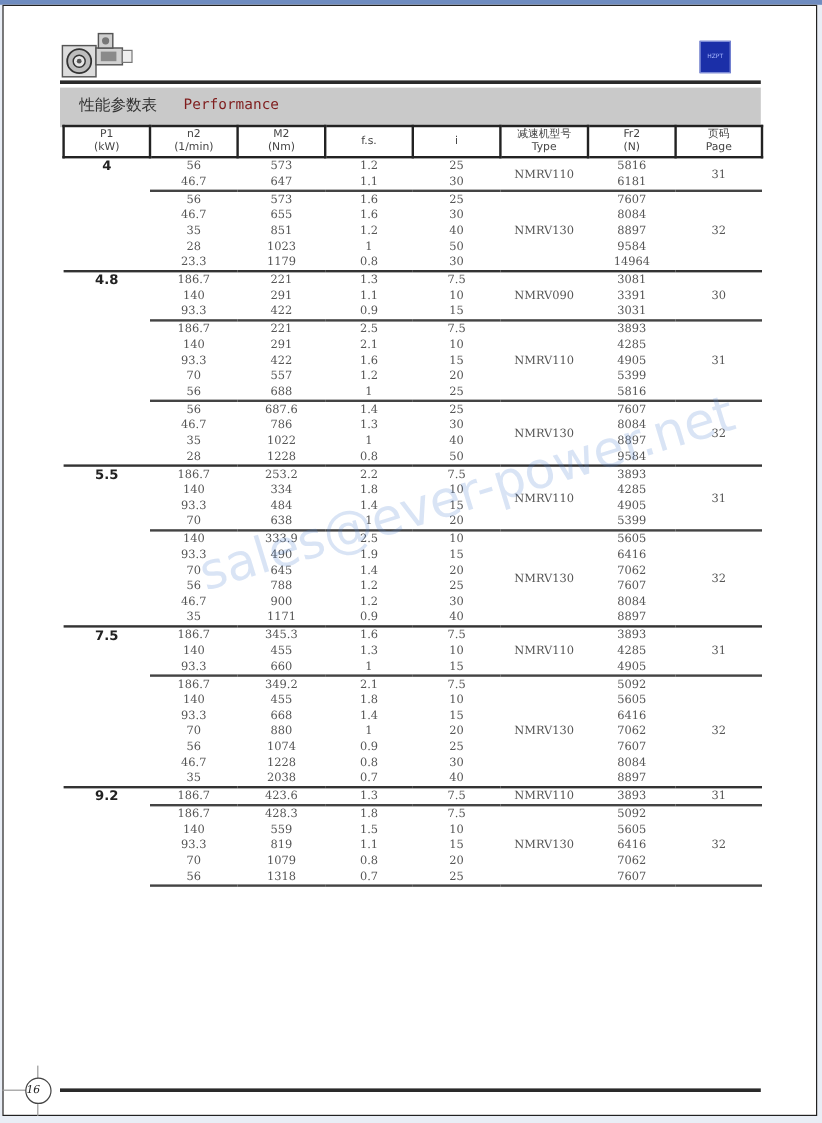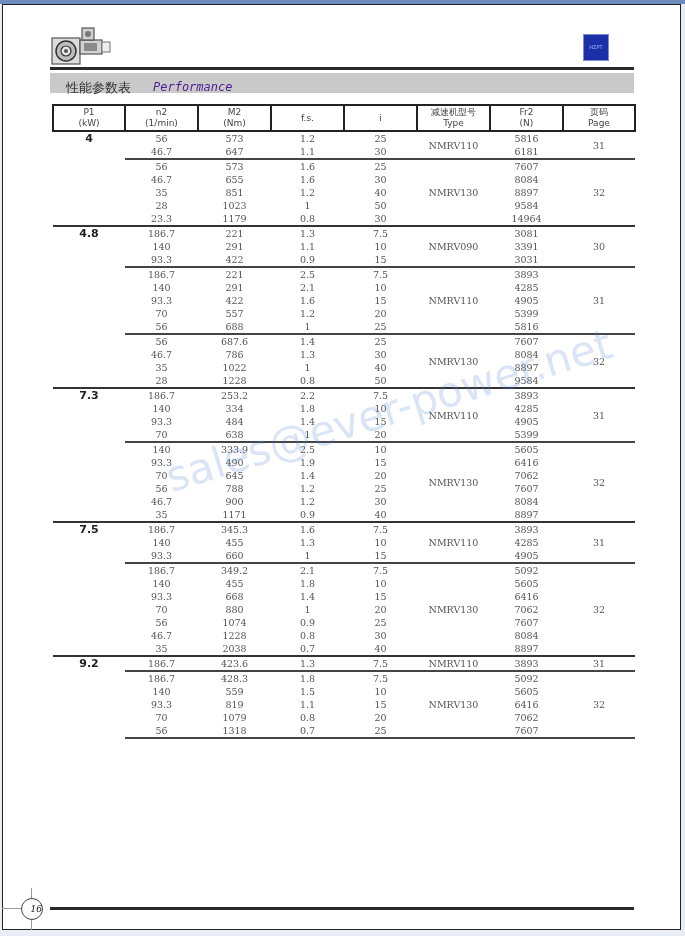--- a/index.html
+++ b/index.html
@@ -11,25 +11,25 @@
   .topbar { position:absolute; left:0; top:0; width:685px; height:4px; background:#6f8cc0; }
   .page {
     position:absolute; left:2px; top:4px; width:679px; height:926px;
     background:#ffffff; border:1px solid #222; box-sizing:border-box;
   }
   .logo-left { position:absolute; left:50px; top:22px; width:64px; height:44px; }
   .logo-right { position:absolute; left:583px; top:34px; width:26px; height:27px; background:#1b2fa8; border:1px solid #7d8bd6; box-sizing:border-box; }
   .logo-right .txt { position:absolute; left:0; right:0; top:9px; text-align:center; font-family:"DejaVu Sans", sans-serif; font-size:5px; color:#a8b8ff; }
   .rule-top { position:absolute; left:50px; top:67px; width:584px; height:3px; background:#2a2a2a; }
   .titlebar {
-    position:absolute; left:50px; top:73px; width:584px; height:20px;
+    position:absolute; left:50px; top:73px; width:584px; height:33px;
     background:#c9c9c9;
   }
   .titlebar .cn { position:absolute; left:16px; top:6px; font-family:"DejaVu Sans", sans-serif; font-size:13px; color:#333; }
-  .titlebar .en { position:absolute; left:103px; top:7px; font-family:"DejaVu Sans Mono", monospace; font-size:12px; color:#4c1d95;font-style:italic; }
+  .titlebar .en { position:absolute; left:103px; top:7px; font-family:"DejaVu Sans Mono", monospace; font-size:12px; color:#7f1d1d; }
 
   table.perf {
     position:absolute; left:52px; top:104px; width:582px;
     border-collapse:collapse; table-layout:fixed;
     font-size:9.5px; color:#555;
   }
   table.perf col.c1 { width:72px; }
   table.perf col.c2 { width:73px; }
   table.perf col.c3 { width:73px; }
   table.perf col.c4 { width:73px; }
@@ -52,21 +52,21 @@
     position:absolute; left:160px; top:455px;
     font-family:"DejaVu Sans", sans-serif; font-size:42px; color:rgba(80,130,210,0.22);
     transform:rotate(-17deg); transform-origin:left top; white-space:nowrap; pointer-events:none;
   }
   .footer-line { position:absolute; left:50px; top:907px; width:584px; height:3px; background:#2a2a2a; }
   .footer-vline { position:absolute; left:31px; top:888px; width:1px; height:42px; background:#999; }
   .footer-hline { position:absolute; left:2px; top:908px; width:20px; height:1px; background:#999; }
   .pagecircle {
     position:absolute; left:21px; top:898px; width:22px; height:22px; border-radius:50%;
     border:1px solid #444; background:#fff; box-sizing:border-box;
-    font-family:"DejaVu Serif", serif; font-style:italic; font-size:9px; line-height:20px; text-align:right; color:#222;
+    font-family:"DejaVu Serif", serif; font-style:italic; font-size:9px; line-height:20px; text-align:left; color:#222;
   }
 </style>
 </head>
 <body>
 
 <div class="topbar"></div>
 
 <div class="page"></div>
 
 <svg class="logo-left" viewBox="0 0 64 44">
@@ -255,21 +255,21 @@
         <td class="datacell">8897</td>
       </tr>
       <tr>
         <td class="datacell">28</td>
         <td class="datacell">1228</td>
         <td class="datacell">0.8</td>
         <td class="datacell">50</td>
         <td class="datacell">9584</td>
       </tr>
       <tr class="pw-top">
-        <td class="p1 noline" rowspan="10">7.3</td>
+        <td class="p1 noline" rowspan="10">5.5</td>
         <td class="datacell">186.7</td>
         <td class="datacell">253.2</td>
         <td class="datacell">2.2</td>
         <td class="datacell">7.5</td>
         <td class="merged datacell" rowspan="4">NMRV110</td>
         <td class="datacell">3893</td>
         <td class="merged datacell" rowspan="4">31</td>
       </tr>
       <tr>
         <td class="datacell">140</td>

